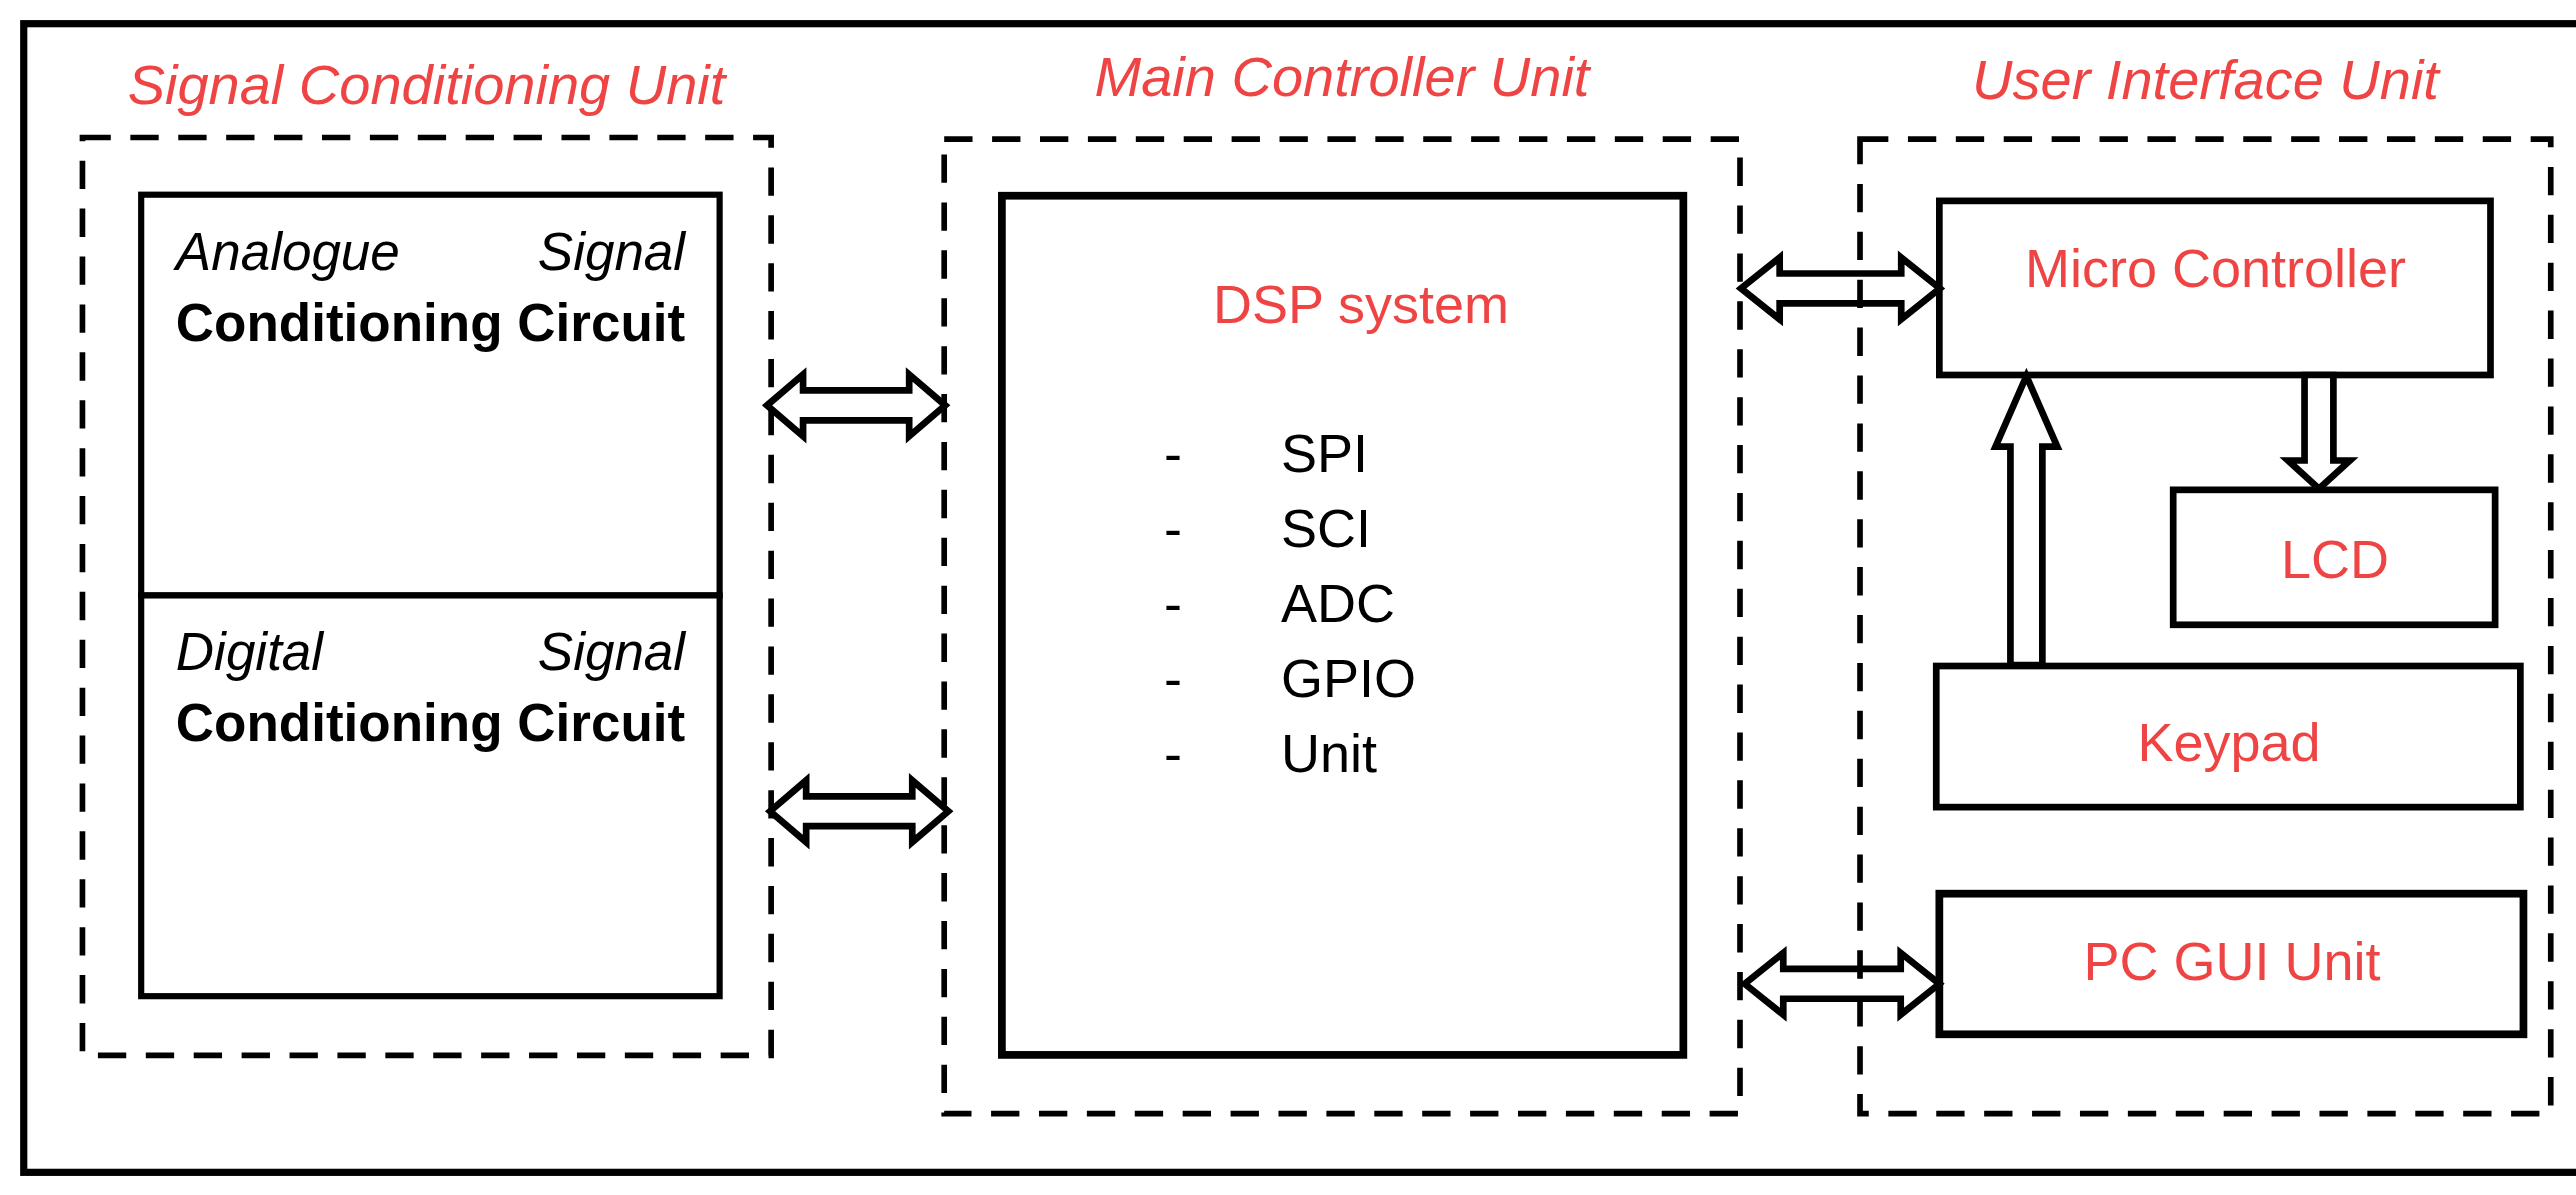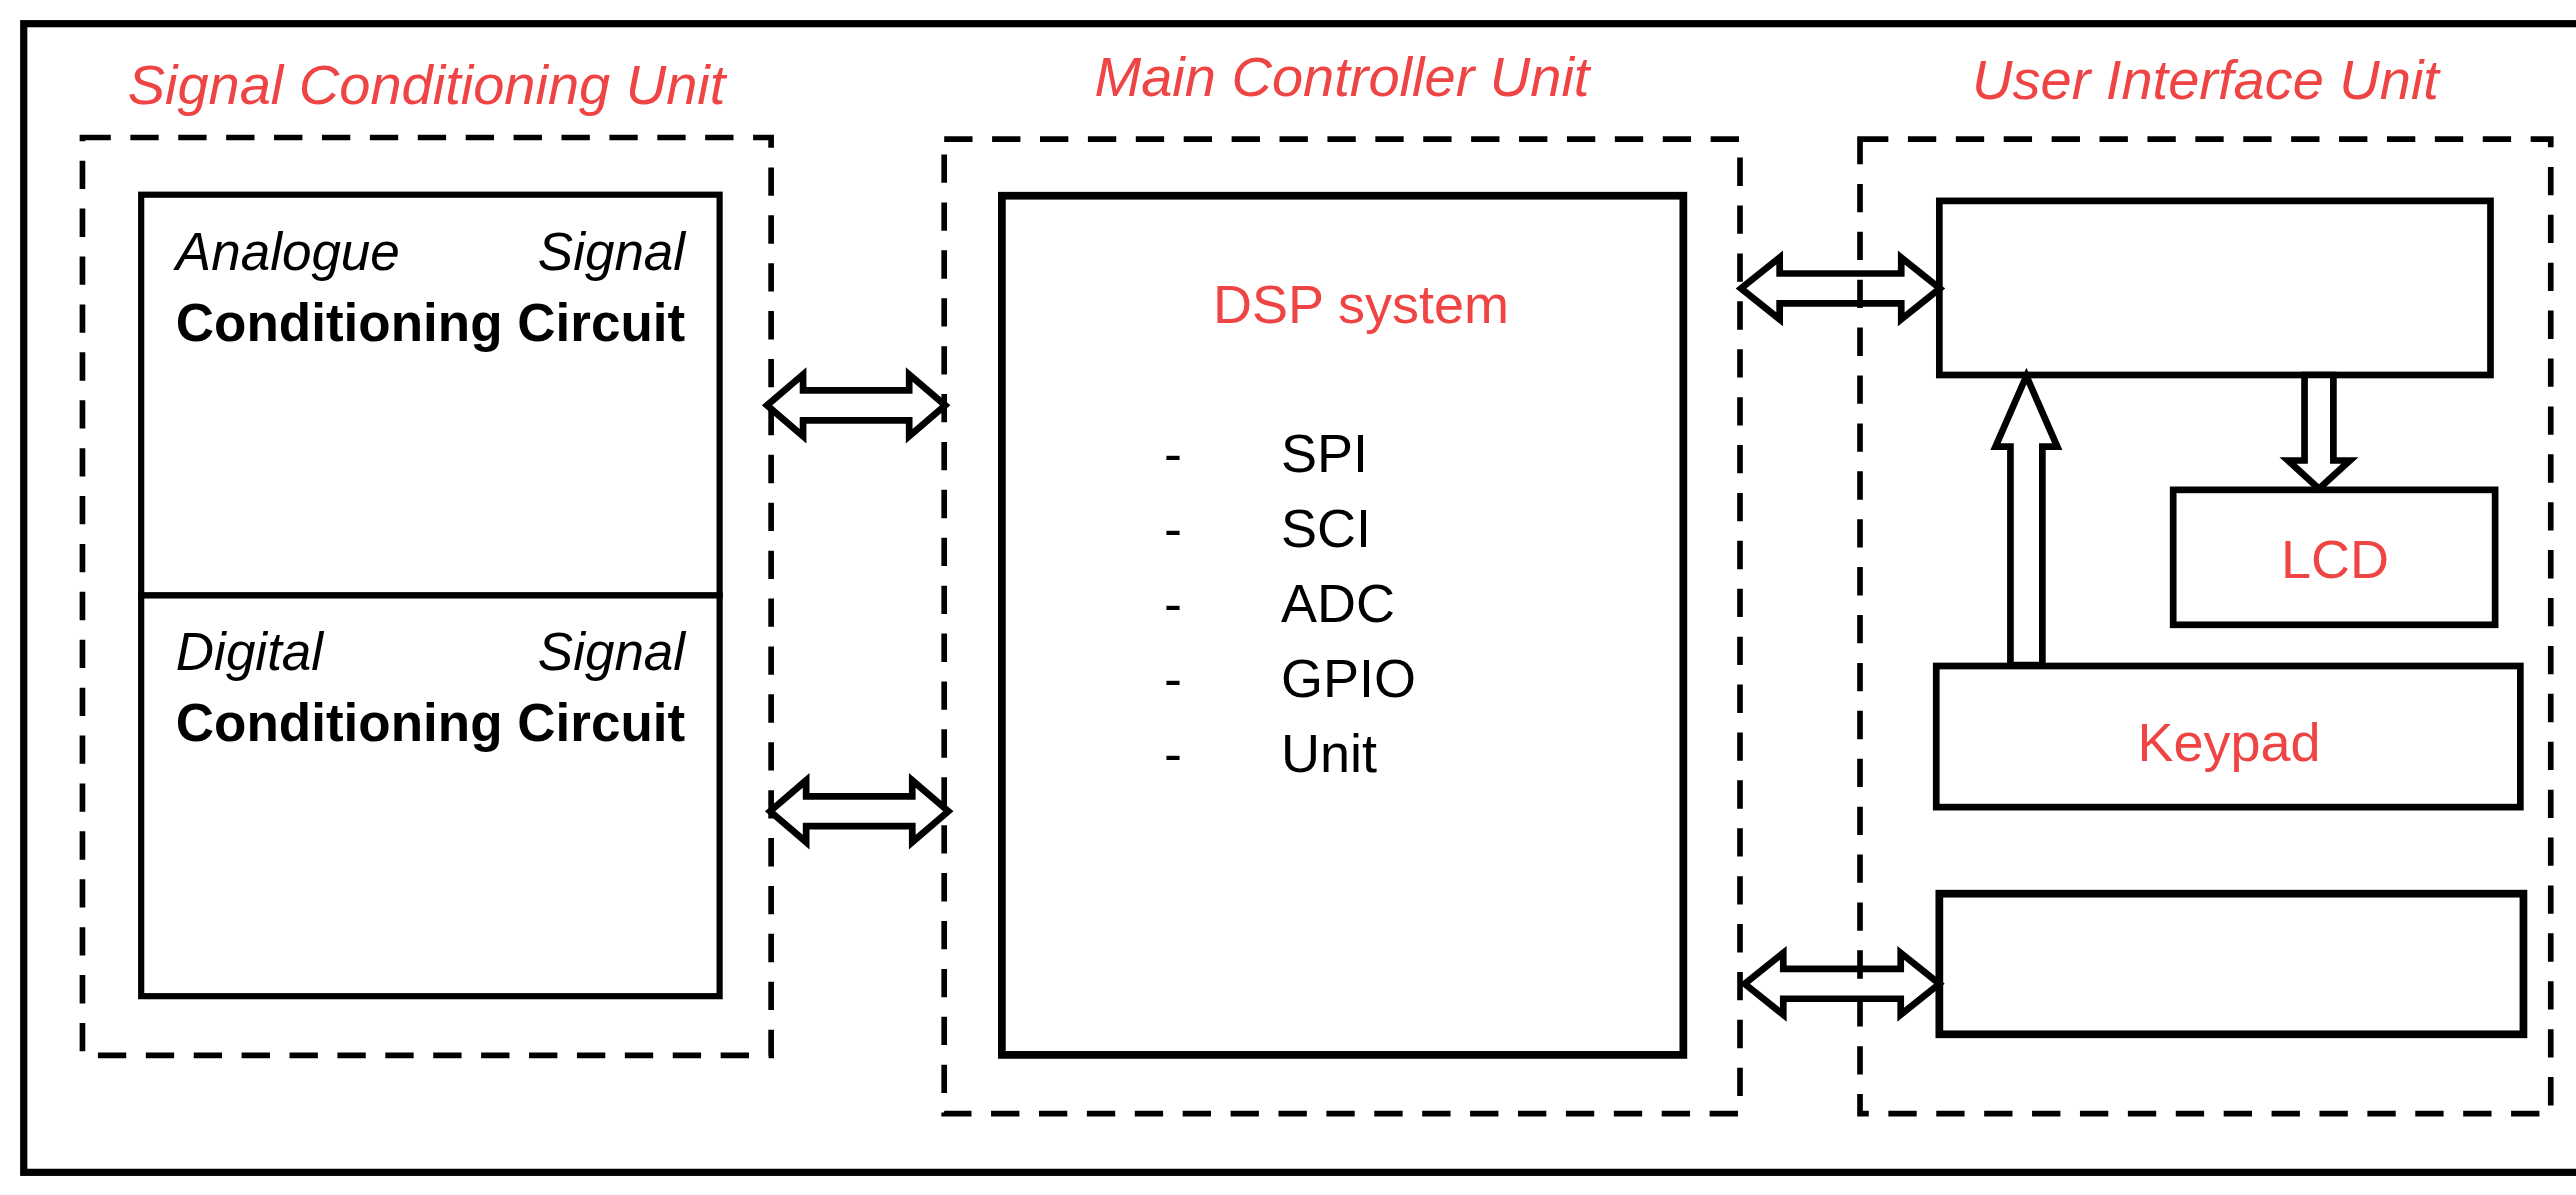--- a/index.html
+++ b/index.html
@@ -141,20 +141,22 @@
     <div class="dsp-row">
       <span class="dash">-</span>
       <span>GPIO</span>
     </div>
     <div class="dsp-row">
       <span class="dash">-</span>
       <span>Unit</span>
     </div>
   </div>
 
+  <div class="txt box-label" style="left:1940px; top:240px; width:551px;">Micro Controller</div>
 
   <div class="txt box-label" style="left:1937px; top:714px; width:584px;">Keypad</div>
 
   <div class="txt box-label" style="left:2174px; top:531px; width:322px;">LCD</div>
 
+  <div class="txt box-label" style="left:1940px; top:933px; width:584px;">PC GUI Unit</div>
 
 </div>
 
 
 </body></html>

